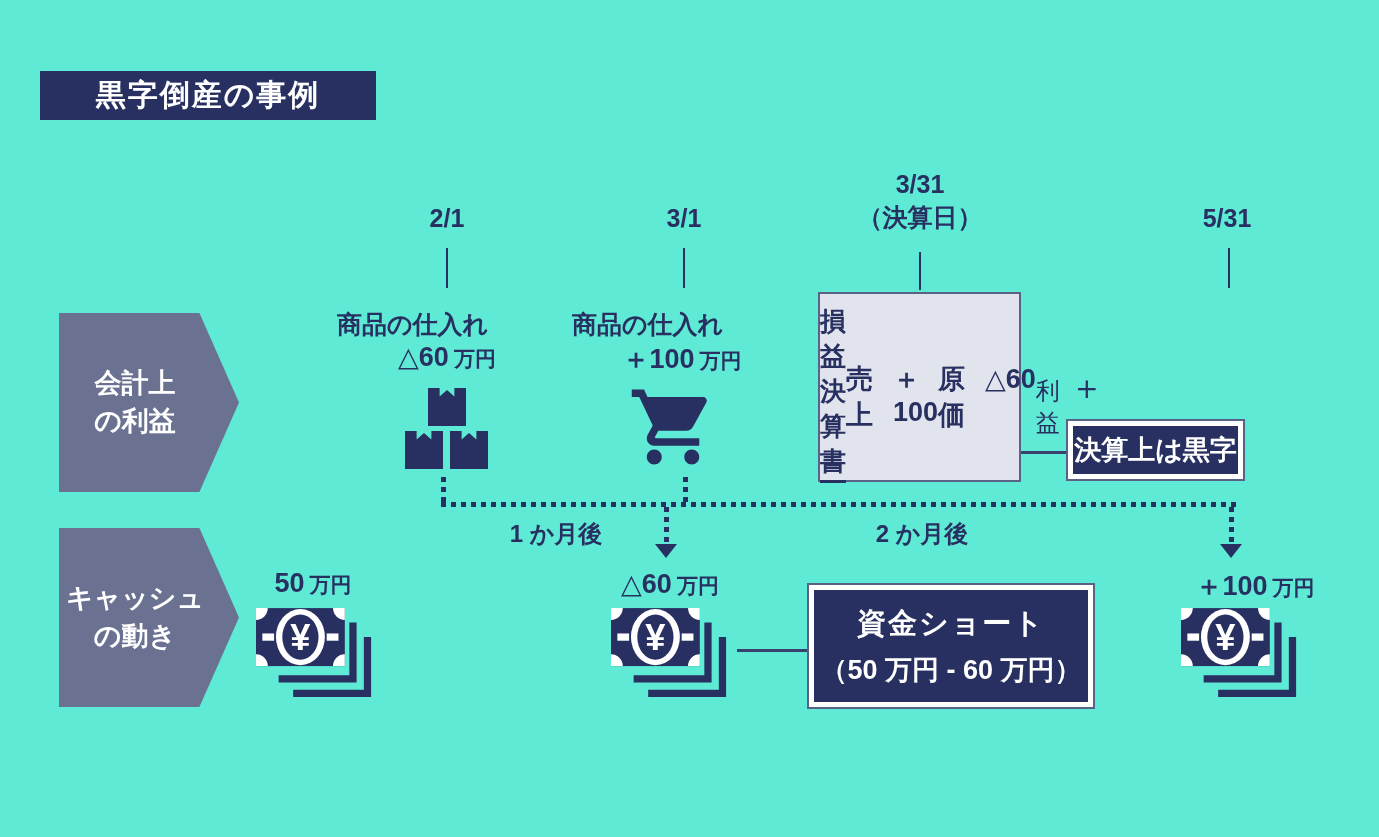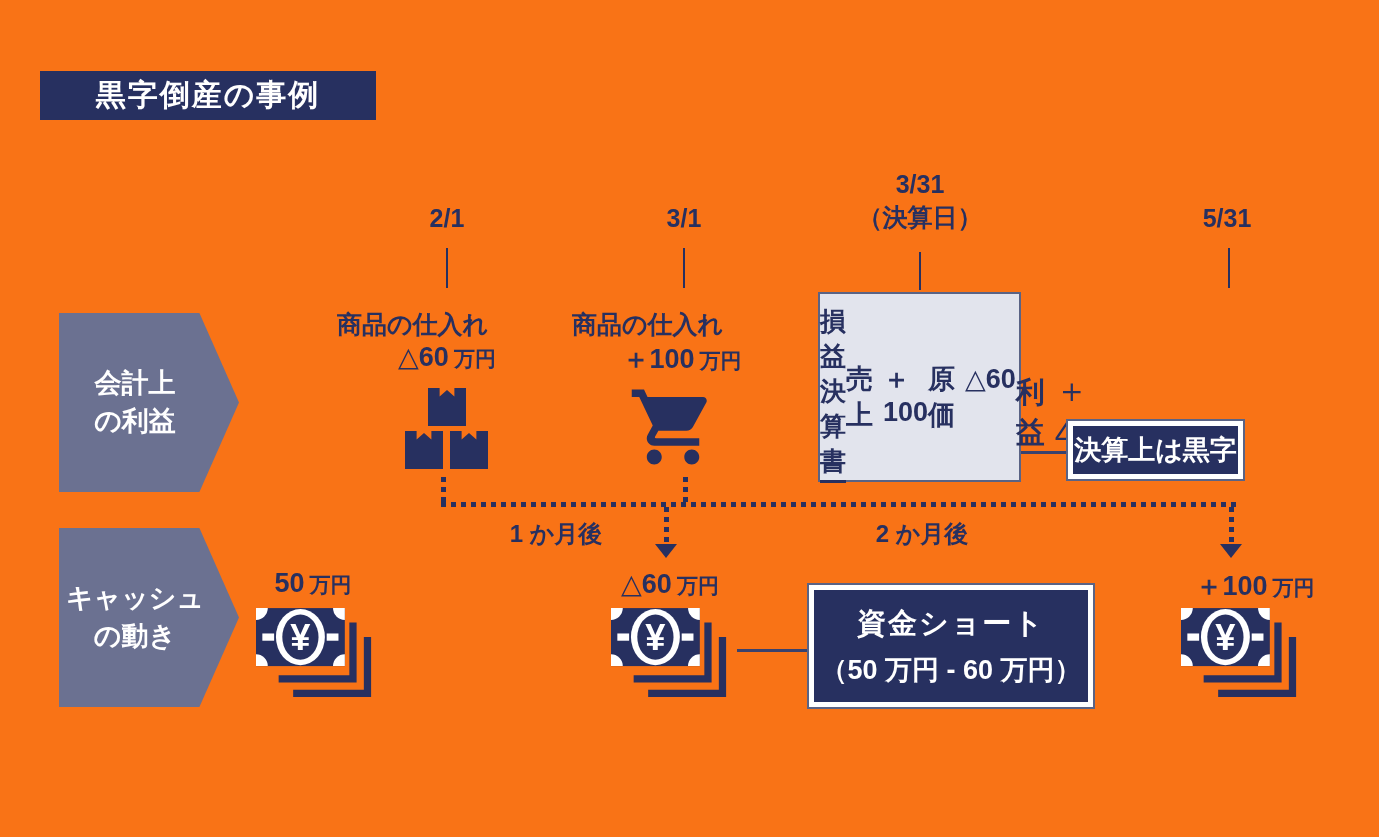--- a/index.html
+++ b/index.html
@@ -3,21 +3,21 @@
 <meta charset="utf-8">
 <style>
   :root{
     --navy:#273060;
     --slate:#6B7191;
     --panel:#E2E4ED;
     --panel-border:#5A6385;
   }
   *{box-sizing:border-box;margin:0;padding:0;}
   body{background:#fff;font-family:"Liberation Sans","DejaVu Sans",sans-serif;color:var(--navy);}
-  .canvas{position:relative;width:1379px;height:837px;background:#f97316;overflow:hidden;}
+  .canvas{position:relative;width:1379px;height:837px;background:#5eead4;overflow:hidden;}
 
   .title-badge{
     position:absolute;left:40px;top:71px;width:336px;height:49px;
     background:var(--navy);color:#fff;font-size:30px;font-weight:bold;
     display:flex;align-items:center;justify-content:center;letter-spacing:2px;
   }
 
   .date{position:absolute;width:120px;text-align:center;font-size:25px;font-weight:bold;}
   .date .sub{font-size:25px;font-weight:bold;margin-top:2px;}
   .tick{position:absolute;width:2px;height:40px;background:var(--navy);}
@@ -37,24 +37,24 @@
 
   .boxes-wrap{position:absolute;left:397px;top:388px;width:100px;height:82px;}
   .boxes-wrap svg{position:absolute;}
 
   .pl-box{
     position:absolute;left:818px;top:292px;width:203px;height:190px;
     background:var(--panel);border:2px solid var(--panel-border);
     display:flex;flex-direction:row;align-items:center;padding-top:12px;
   }
   .pl-title{font-size:26px;font-weight:bold;border-bottom:3px solid var(--navy);padding-bottom:1px;}
-  .pl-row{font-size:27px;font-weight:bold;margin-top:7px;display:flex;gap:10px;align-items:baseline;}
+  .pl-row{font-size:27px;font-weight:bold;margin-top:7px;display:flex;gap:20px;align-items:baseline;}
   .pl-divider{width:172px;height:3px;background:var(--navy);margin-top:9px;}
   .pl-result{display:flex;gap:10px;align-items:baseline;margin-top:5px;}
-  .pl-result .lbl{font-size:29px;font-weight:bold;margin-top:34px;}
+  .pl-result .lbl{font-size:24px;font-weight:normal;margin-top:34px;}
   .pl-result .big{font-size:34px;font-weight:normal;}
 
   .connector{position:absolute;background:#39426E;}
 
   .framed{position:absolute;border:2px solid var(--panel-border);background:#fff;padding:5px;}
   .framed .inner{
     width:100%;height:100%;background:var(--navy);color:#fff;
     display:flex;flex-direction:column;align-items:center;justify-content:center;
   }
   .surplus .inner{font-size:27px;font-weight:bold;}

